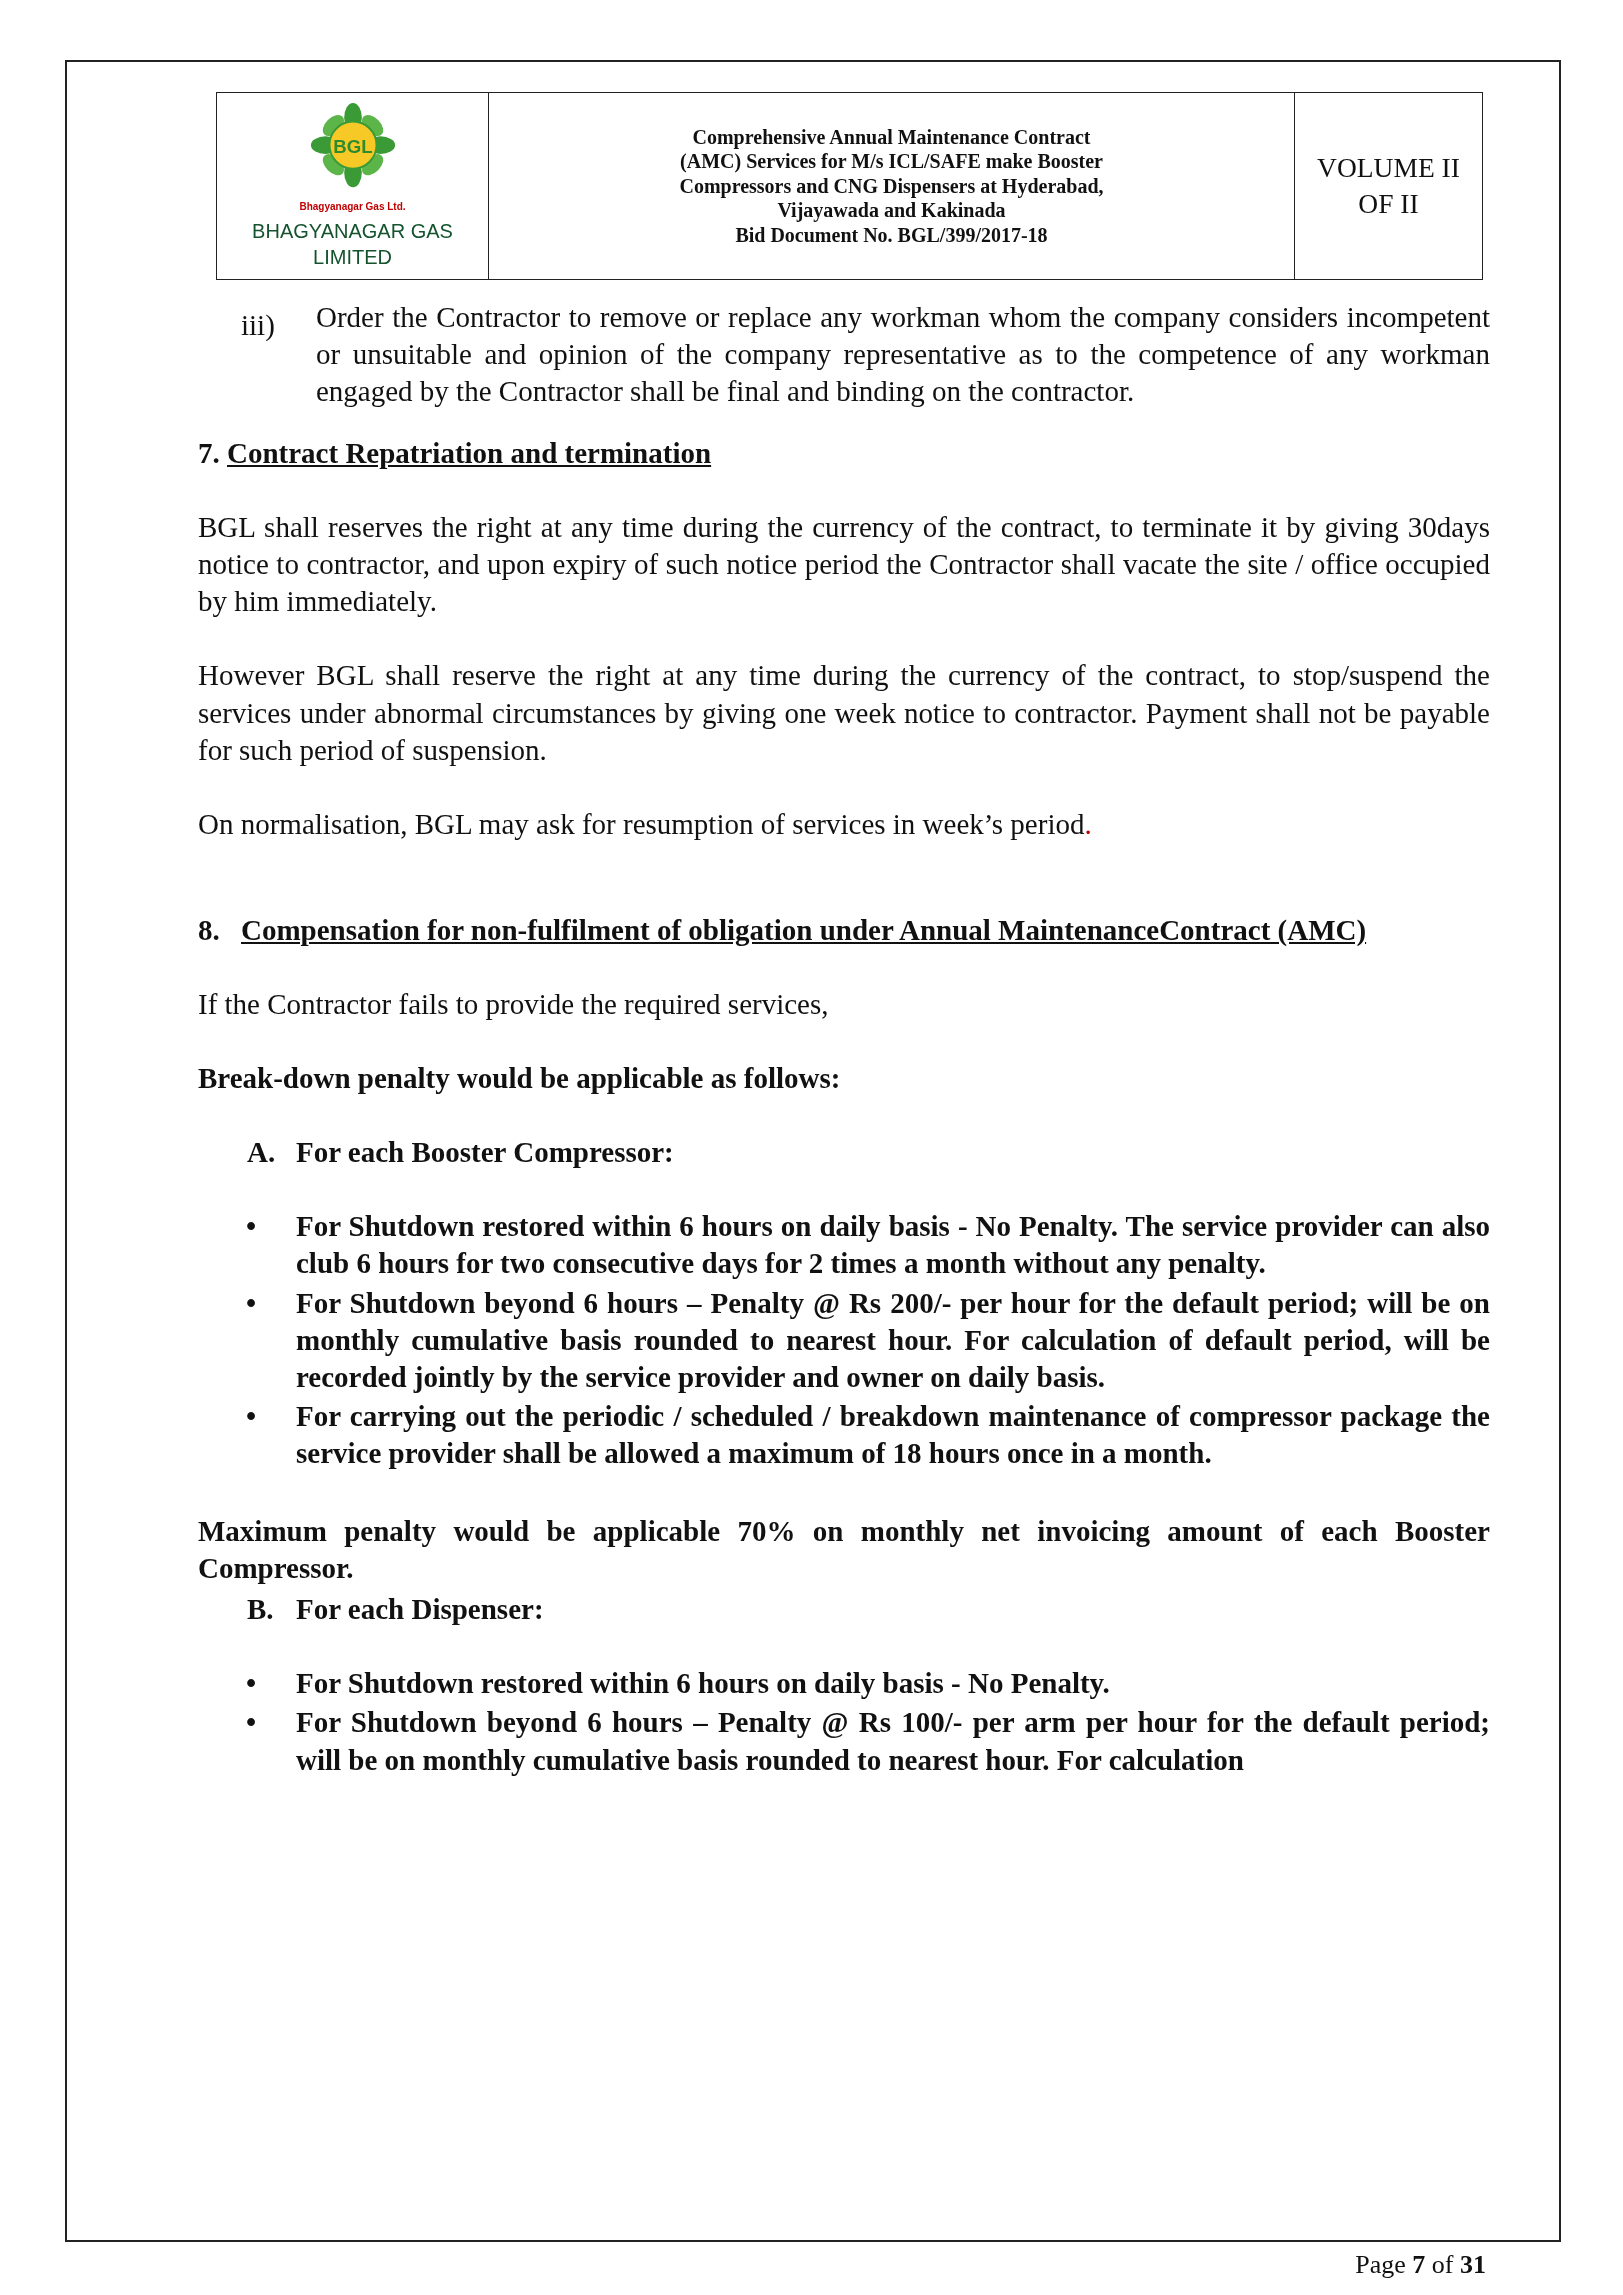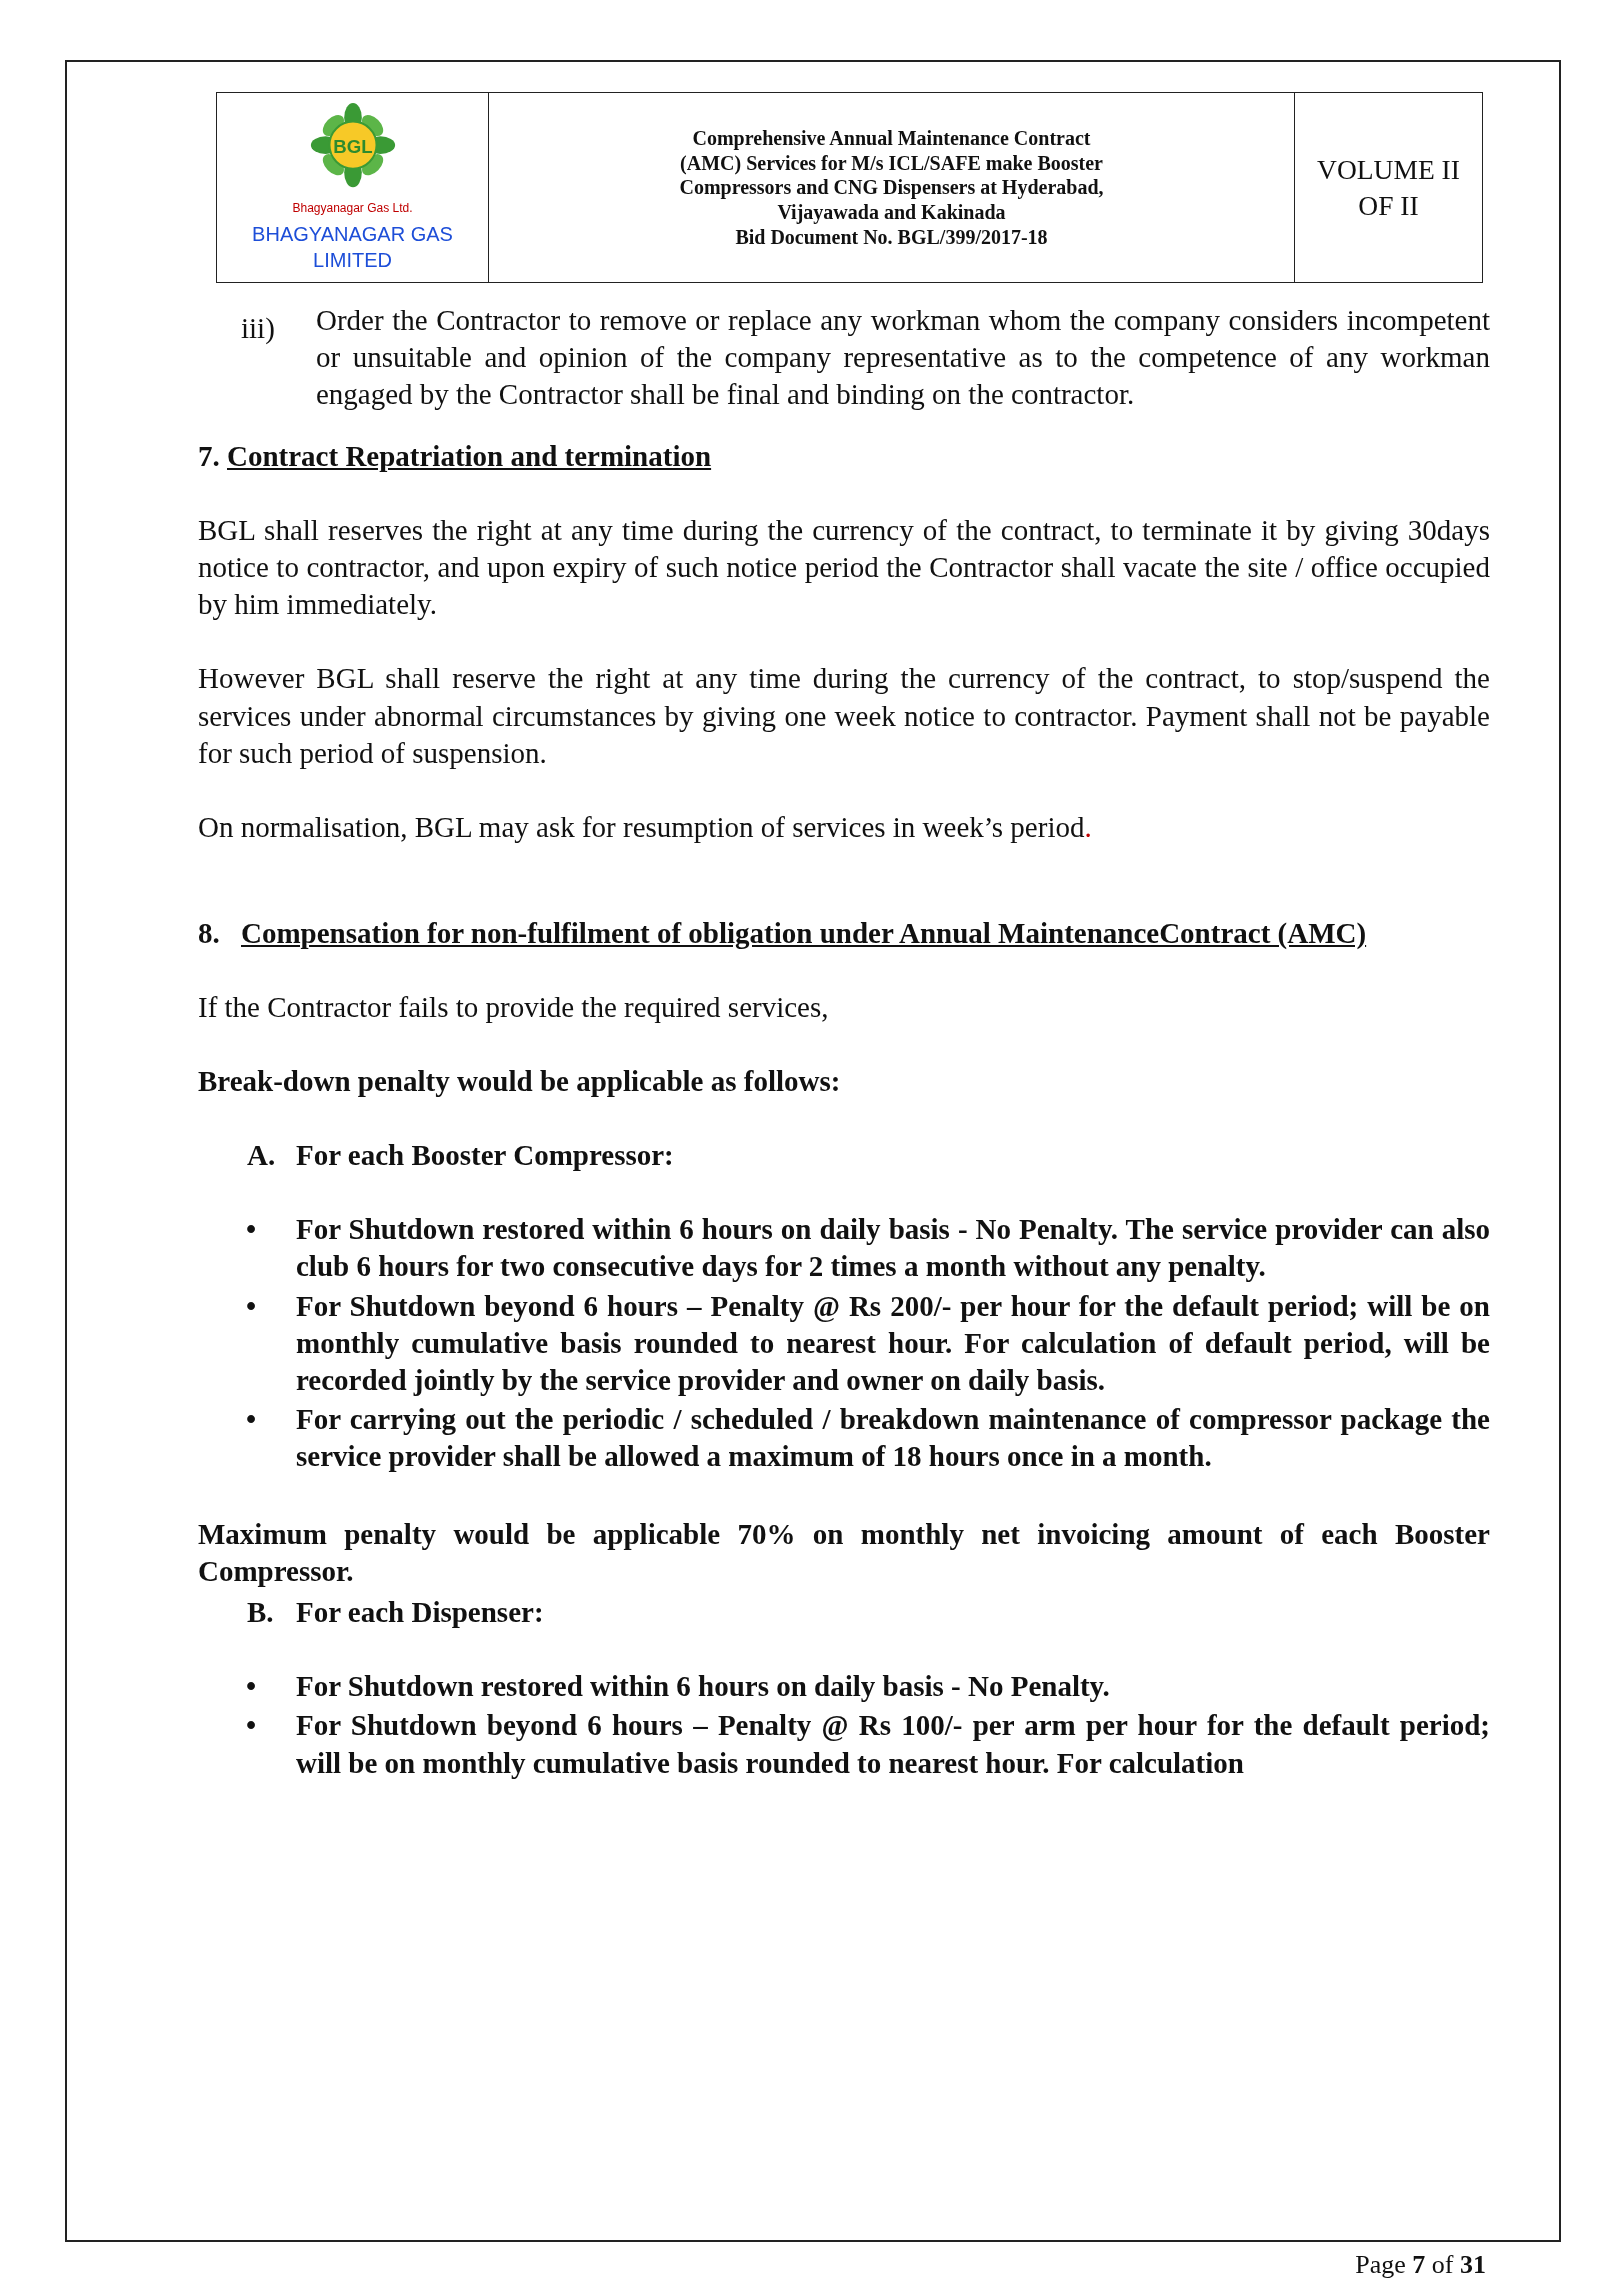--- a/index.html
+++ b/index.html
@@ -19,26 +19,26 @@
     border-collapse: collapse; table-layout: fixed;
     margin: 30px 0 0 149px;
   }
   .header-table td { border: 1.3px solid #222222; vertical-align: middle; }
   .cell-logo   { width: 272px;  text-align: center; padding: 9.2px 6.5px; }
   .cell-title  { width: 806px; text-align: center; padding: 7.9px 10.5px; }
   .cell-volume { width: 188px;  text-align: center; font-size: 27.5px; line-height: 1.3; padding: 5.2px; }
   .title-line  { font-weight: bold; font-size: 20px; line-height: 1.23; }
   .logo-art svg { display: block; margin: 0 auto; }
   .logo-caption {
-    font-size: 12px; font-weight: normal; color: #c00000;
+    font-size: 10px; font-weight: bold; color: #c00000;
     font-family: "Liberation Sans", sans-serif; margin-top: 1.3px;
   }
   .org-name {
     font-family: "Liberation Sans", sans-serif;
-    font-size: 20px; line-height: 1.28; margin-top: 6.5px; color: #1d4ed8;
+    font-size: 20px; line-height: 1.28; margin-top: 6.5px; color: #14532d;
   }
   
   .doc-body {
     margin: 18.3px 69px 0 131px;
     font-size: 29px; line-height: 1.28;
     text-align: justify;
   }
   .para { margin-top: 37px; }
   .bold { font-weight: bold; }
   .u { text-decoration: underline; }

